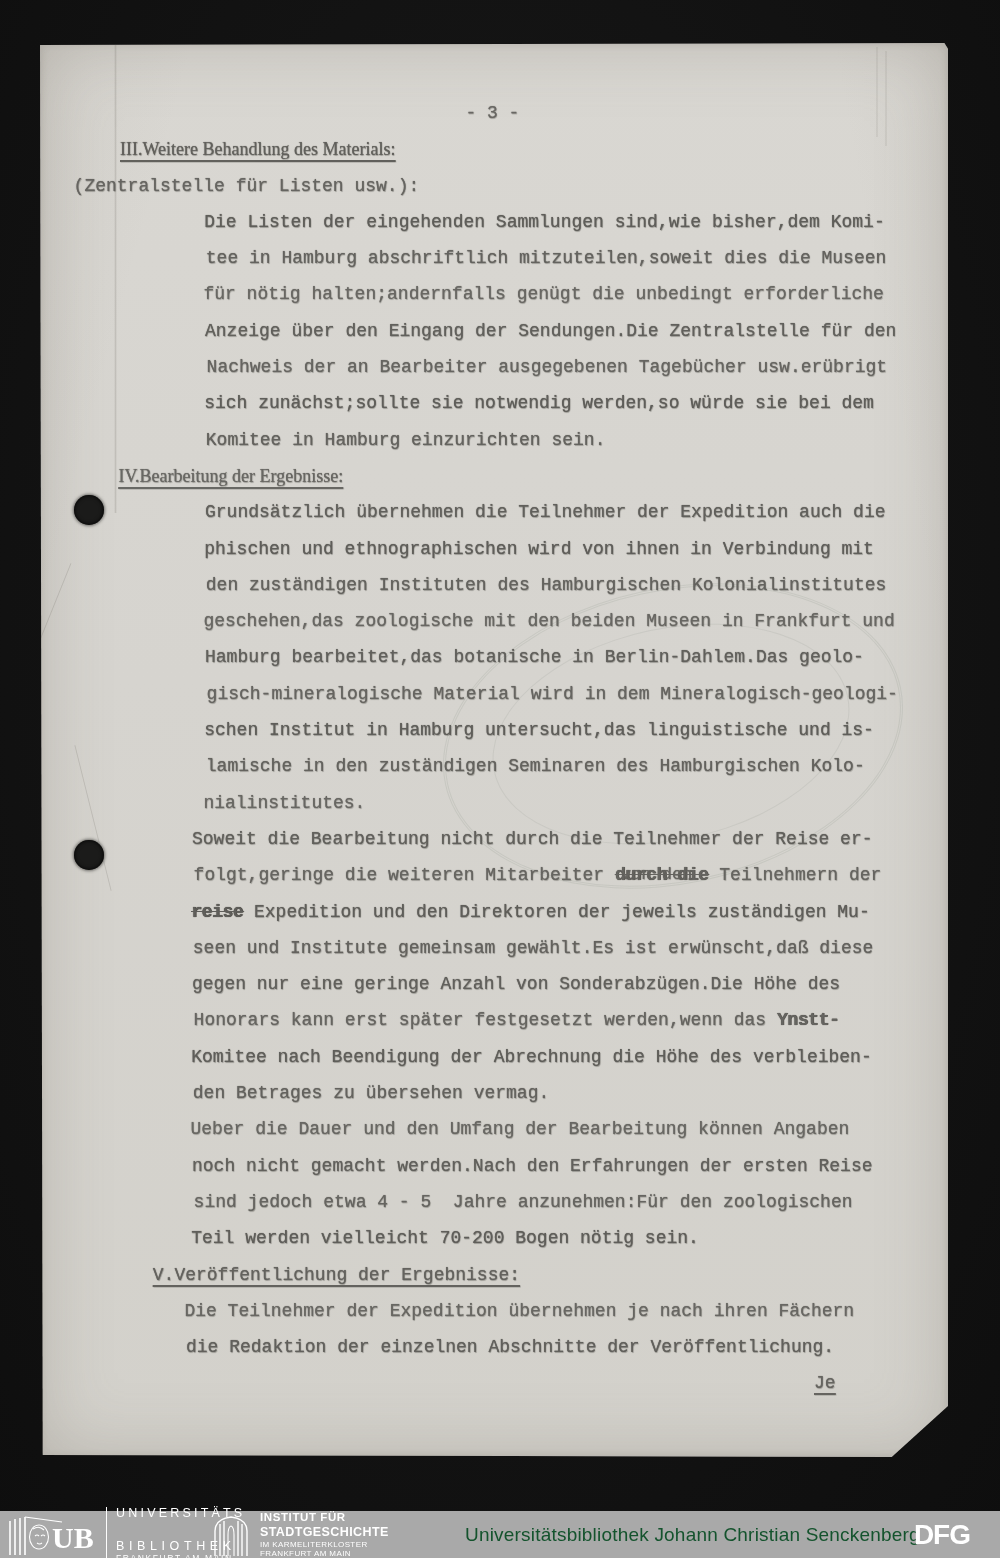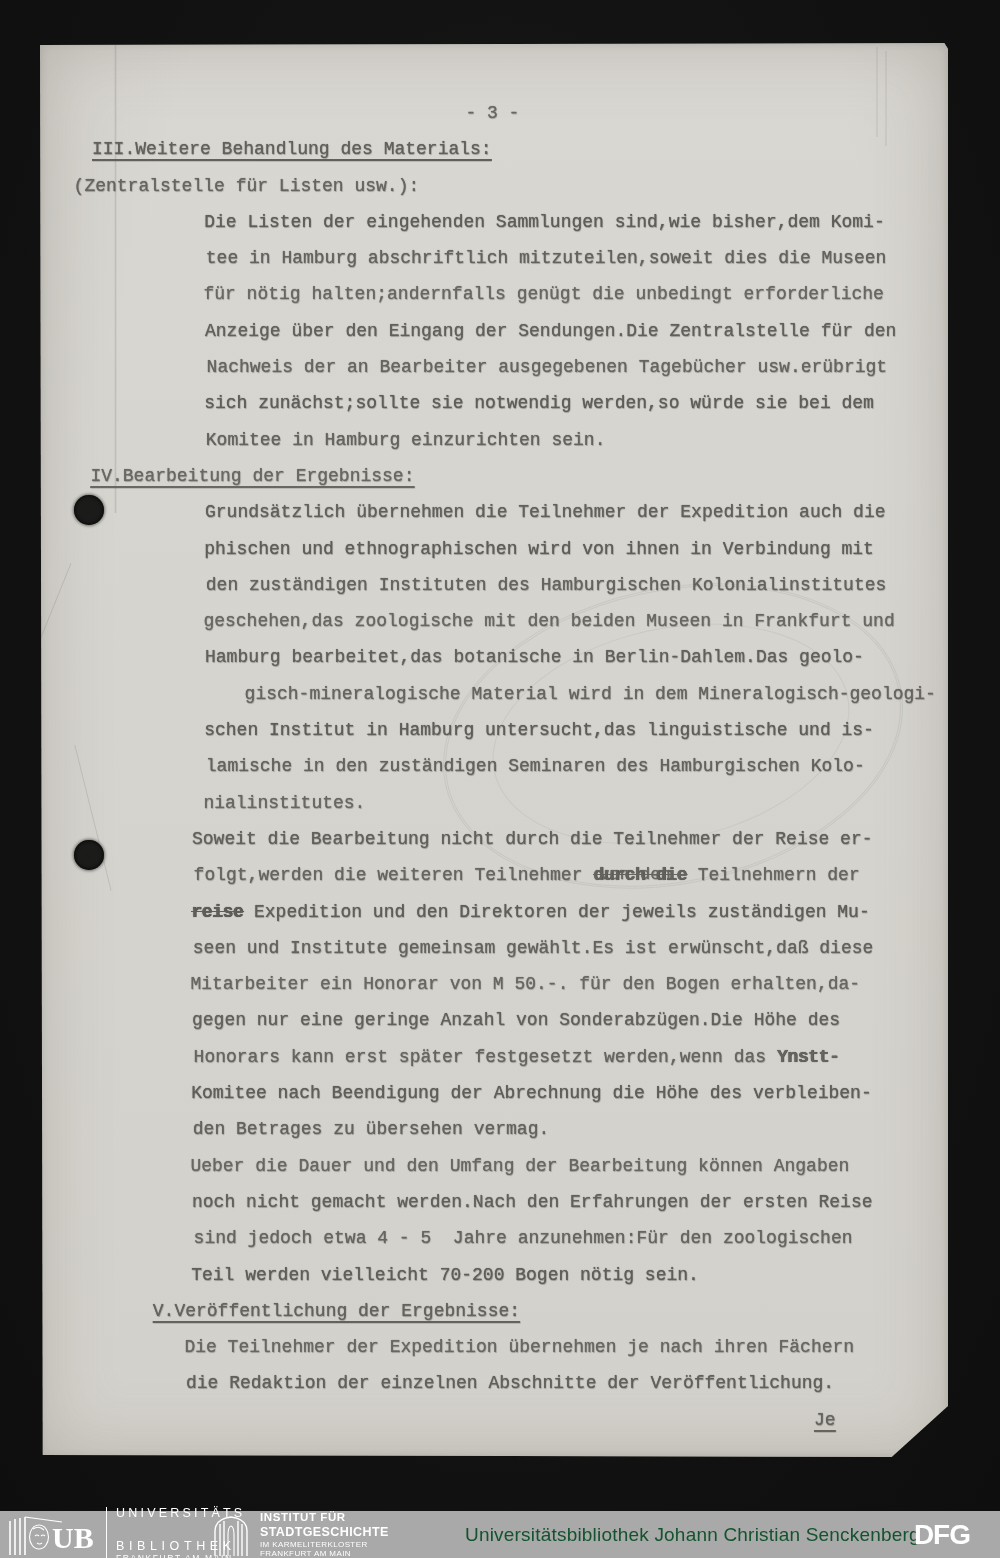--- a/index.html
+++ b/index.html
@@ -41,21 +41,21 @@
 
   
   .textcol{position:absolute;left:0;top:52px;width:100%;}
   .line{
     height:36.3px;line-height:36.3px;white-space:pre;
     font-family:"Liberation Mono","DejaVu Sans Mono",monospace;
     font-size:18px;color:#5d5c58;
     text-shadow:0 0 1px rgba(80,78,72,0.85), 0.6px 0.6px 0.8px rgba(70,68,62,0.35);
   }
   .line.pn{text-align:center;}
-  .line.h {padding-left:52px;}
+  .line.h {padding-left:80px;font-family:Liberation Serif, serif;}
   .line.h5{padding-left:112px;}
   .line.h .u, .line.h5 .u, .line.cw .u{
     text-decoration:underline;text-decoration-thickness:1.5px;text-underline-offset:5px;
   }
   .line.b1{padding-left:165px;}
   .line.b2{padding-left:152px;}
   .line.b3{padding-left:146px;}
   .line.cw{text-align:right;padding-right:114px;}
   .st{text-decoration:line-through;font-weight:bold;letter-spacing:-0.4px;
       text-shadow:0 0 1px rgba(60,58,52,1),0.7px 0 0 rgba(60,58,52,0.8);}
@@ -110,29 +110,28 @@
       <div class="line b1" style="transform: translateX(0px); opacity: 0.96; font-family: Liberation Mono, monospace;">Anzeige über den Eingang der Sendungen.Die Zentralstelle für den</div>
       <div class="line b1" style="transform: translateX(1.6px); opacity: 0.92;">Nachweis der an Bearbeiter ausgegebenen Tagebücher usw.erübrigt</div>
       <div class="line b1" style="transform: translateX(-0.8px); opacity: 0.98;">sich zunächst;sollte sie notwendig werden,so würde sie bei dem</div>
       <div class="line b1" style="transform: translateX(0.8px); opacity: 0.94;">Komitee in Hamburg einzurichten sein.</div>
       <div class="line h" style="transform: translateX(-1.6px); opacity: 0.9;"><span class="u">IV.Bearbeitung der Ergebnisse:</span></div>
       <div class="line b1" style="transform: translateX(0px); opacity: 0.96;">Grundsätzlich übernehmen die Teilnehmer der Expedition auch die</div>
       <div class="line b1" style="transform: translateX(-0.8px); opacity: 0.98;">phischen und ethnographischen wird von ihnen in Verbindung mit</div>
       <div class="line b1" style="transform: translateX(0.8px); opacity: 0.94;">den zuständigen Instituten des Hamburgischen Kolonialinstitutes</div>
       <div class="line b1" style="transform: translateX(-1.6px); opacity: 0.9;">geschehen,das zoologische mit den beiden Museen in Frankfurt und</div>
       <div class="line b1" style="transform: translateX(0px); opacity: 0.96;">Hamburg bearbeitet,das botanische in Berlin-Dahlem.Das geolo-</div>
-      <div class="line b1" style="transform: translateX(1.6px); opacity: 0.92; margin-left: 38px;">gisch-mineralogische Material wird in dem Mineralogisch-geologi-</div>
+      <div class="line b1" style="transform: translateX(1.6px); opacity: 0.92;">gisch-mineralogische Material wird in dem Mineralogisch-geologi-</div>
       <div class="line b1" style="transform: translateX(-0.8px); opacity: 0.98;">schen Institut in Hamburg untersucht,das linguistische und is-</div>
       <div class="line b1" style="transform: translateX(0.8px); opacity: 0.94;">lamische in den zuständigen Seminaren des Hamburgischen Kolo-</div>
       <div class="line b1" style="transform: translateX(-1.6px); opacity: 0.9;">nialinstitutes.</div>
       <div class="line b2" style="transform: translateX(0px); opacity: 0.96;">Soweit die Bearbeitung nicht durch die Teilnehmer der Reise er-</div>
-      <div class="line b2" style="transform: translateX(1.6px); opacity: 0.92;"><span>folgt,werden die weiteren Teilnehmer </span><span class="rel"><span class="st">durch die</span><span class="ins">von den</span></span><span> Teilnehmern der</span></div>
+      <div class="line b2" style="transform: translateX(1.6px); opacity: 0.92;"><span>folgt,geringe die weiteren Mitarbeiter </span><span class="rel"><span class="st">durch die</span><span class="ins">von den</span></span><span> Teilnehmern der</span></div>
       <div class="line b2" style="transform: translateX(-0.8px); opacity: 0.98;"><span class="rel"><span class="st">reise</span></span><span> Expedition und den Direktoren der jeweils zuständigen Mu-</span></div>
       <div class="line b2" style="transform: translateX(0.8px); opacity: 0.94;">seen und Institute gemeinsam gewählt.Es ist erwünscht,daß diese</div>
-      <div class="line b2" style="transform: translateX(-1.6px); opacity: 0.9;">Mitarbeiter ein Honorar von M 50.-. für den Bogen erhalten,da-</div>
       <div class="line b2" style="transform: translateX(0px); opacity: 0.96;">gegen nur eine geringe Anzahl von Sonderabzügen.Die Höhe des</div>
       <div class="line b2" style="transform: translateX(1.6px); opacity: 0.92;"><span>Honorars kann erst später festgesetzt werden,wenn das </span><span class="ot">Ynstt-</span></div>
       <div class="line b2" style="transform: translateX(-0.8px); opacity: 0.98;">Komitee nach Beendigung der Abrechnung die Höhe des verbleiben-</div>
       <div class="line b2" style="transform: translateX(0.8px); opacity: 0.94;">den Betrages zu übersehen vermag.</div>
       <div class="line b2" style="transform: translateX(-1.6px); opacity: 0.9;">Ueber die Dauer und den Umfang der Bearbeitung können Angaben</div>
       <div class="line b2" style="transform: translateX(0px); opacity: 0.96;">noch nicht gemacht werden.Nach den Erfahrungen der ersten Reise</div>
       <div class="line b2" style="transform: translateX(1.6px); opacity: 0.92;">sind jedoch etwa 4 - 5  Jahre anzunehmen:Für den zoologischen</div>
       <div class="line b2" style="transform: translateX(-0.8px); opacity: 0.98;">Teil werden vielleicht 70-200 Bogen nötig sein.</div>
       <div class="line h5" style="transform: translateX(0.8px); opacity: 0.94;"><span class="u">V.Veröffentlichung der Ergebnisse:</span></div>
       <div class="line b3" style="transform: translateX(-1.6px); opacity: 0.9;">Die Teilnehmer der Expedition übernehmen je nach ihren Fächern</div>

